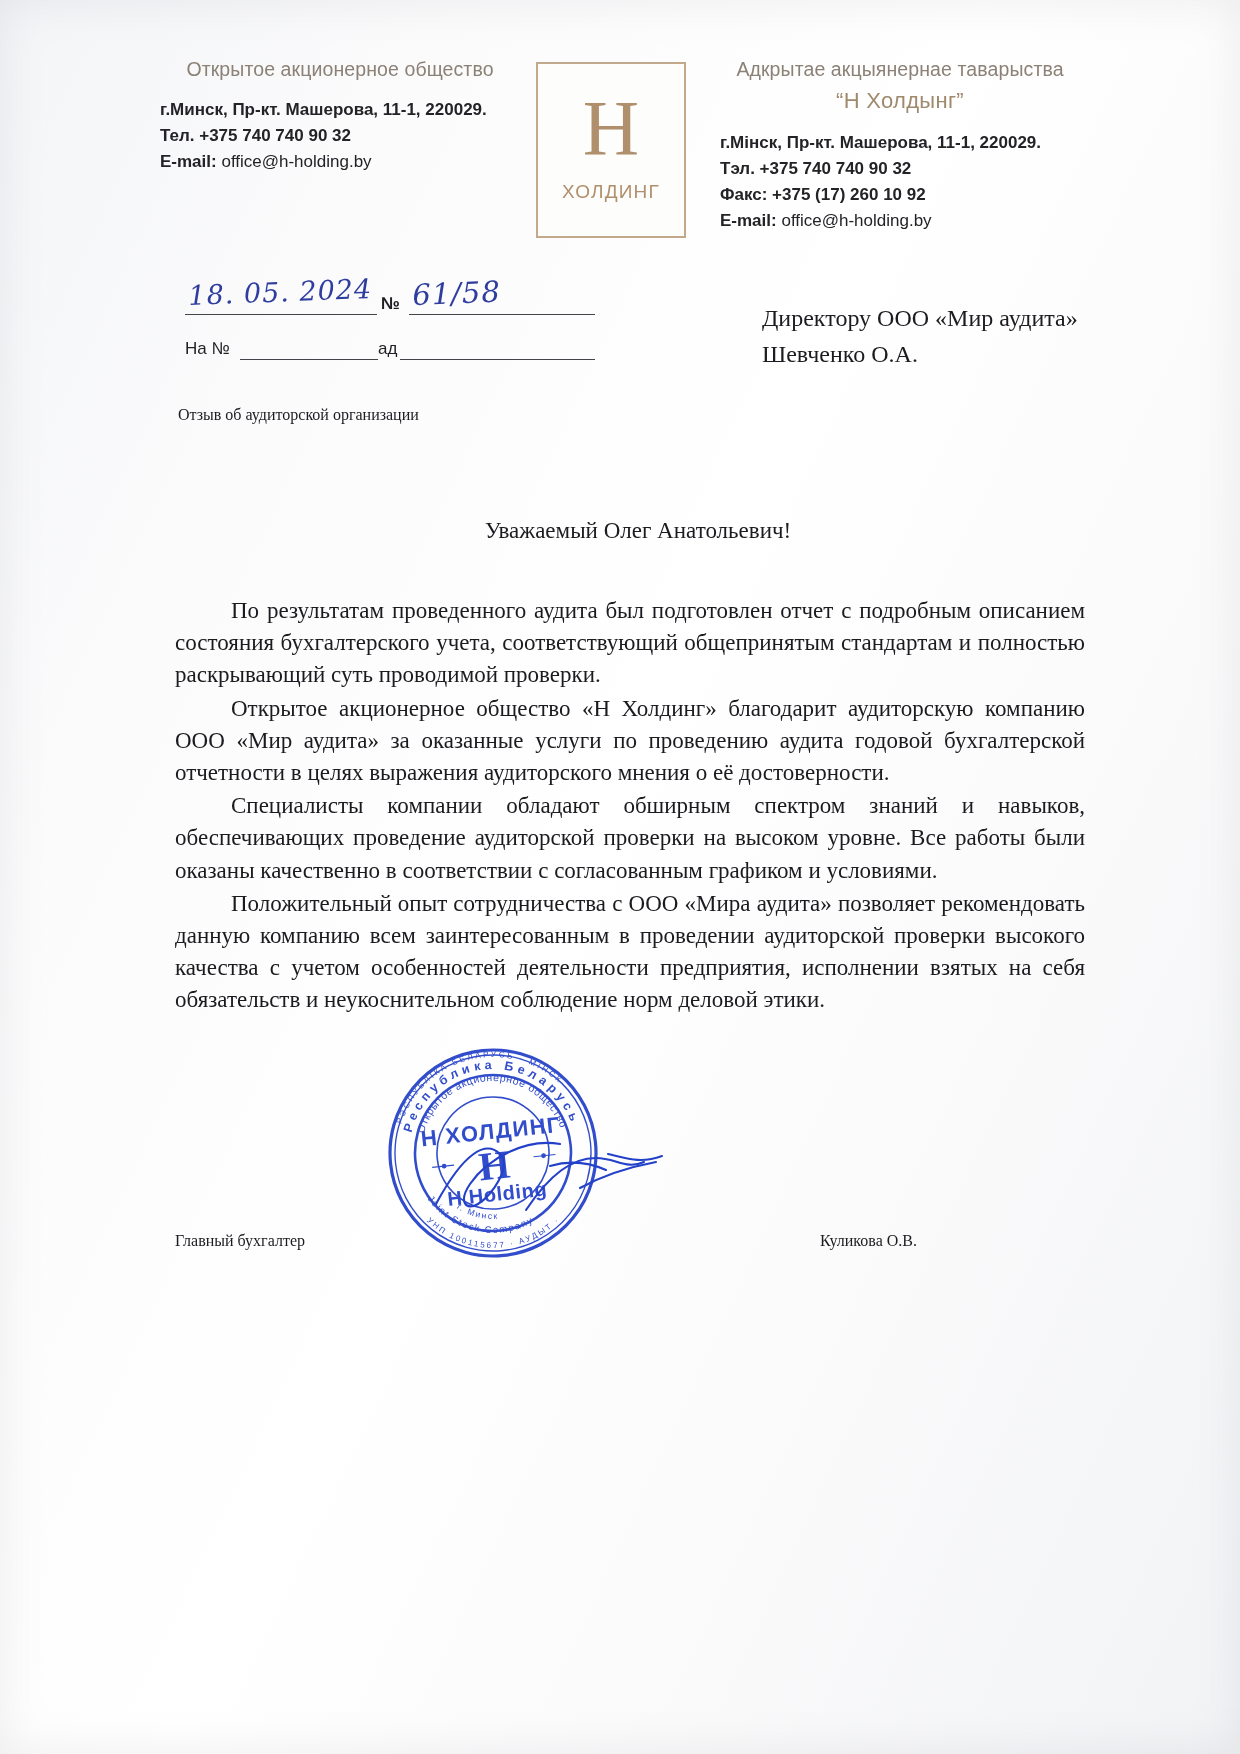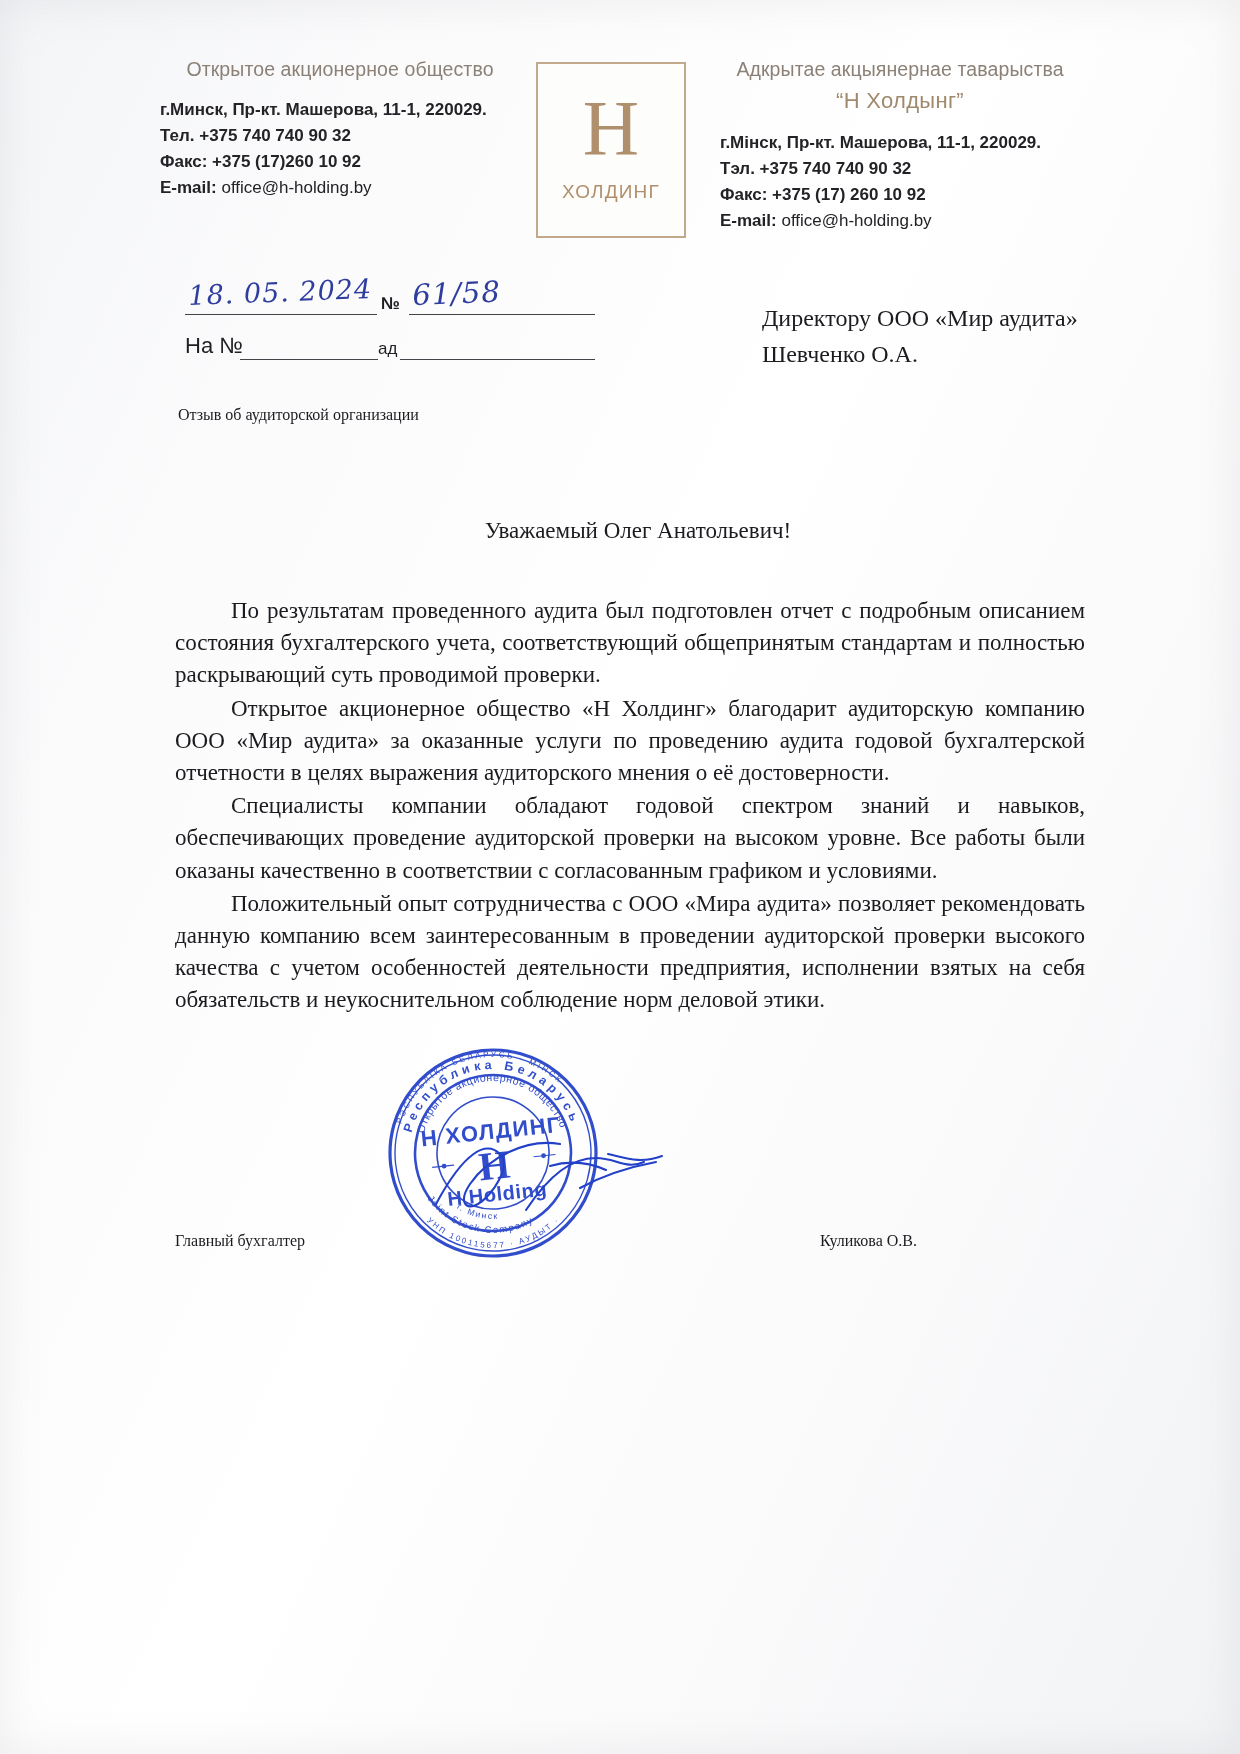--- a/index.html
+++ b/index.html
@@ -146,21 +146,21 @@
     font-weight: 700;
     color: #1f1f24;
   }
   .ref-no-value { position: absolute; left: 228px; bottom: 6px; font-size: 29px; }
   .ref-rule-1 { left: 0; width: 192px; }
   .ref-rule-2 { left: 224px; width: 186px; }
 
   .ref-row2 { position: relative; height: 38px; margin-top: 6px; }
   .na-label {
     position: absolute; left: 0; bottom: 3px;
-    font-size: 22px; font-weight: 400; color: #1f1f24;
+    font-size: 17px; font-weight: 400; color: #1f1f24;
   }
   .ad-label {
     position: absolute; left: 193px; bottom: 3px;
     font-size: 17px; color: #1f1f24;
   }
   .ref-rule-3 { left: 55px; width: 138px; bottom: 2px; }
   .ref-rule-4 { left: 215px; width: 195px; bottom: 2px; }
 
   
   .addressee {
@@ -256,21 +256,20 @@
 
   <div class="content">
 
     <div class="letterhead">
 
       <div class="lh-col left">
         <div class="lh-org">Открытое акционерное общество</div>
         <div class="lh-contacts">
           <div>г.Минск, Пр-кт. Машерова, 11-1, 220029.</div>
           <div>Тел. +375 740 740 90 32</div>
-          <div>Факс: +375 (17)260 10 92</div>
           <div>
             <span>E-mail:</span>
             <span class="thin">office@h-holding.by</span>
           </div>
         </div>
       </div>
 
       <div class="lh-col right">
         <div class="lh-org">Адкрытае акцыянернае таварыства</div>
         <div class="lh-name">“Н Холдынг”</div>
@@ -315,21 +314,21 @@
 
     <div class="subject">Отзыв об аудиторской организации</div>
 
     <div class="greeting">
       <span class="inner">Уважаемый Олег Анатольевич!</span>
     </div>
 
     <div class="body-text">
       <p>По результатам проведенного аудита был подготовлен отчет с подробным описанием состояния бухгалтерского учета, соответствующий общепринятым стандартам и полностью раскрывающий суть проводимой проверки.</p>
       <p>Открытое акционерное общество «Н Холдинг» благодарит аудиторскую компанию ООО «Мир аудита» за оказанные услуги по проведению аудита годовой бухгалтерской отчетности в целях выражения аудиторского мнения о её достоверности.</p>
-      <p>Специалисты компании обладают годовой спектром знаний и навыков, обеспечивающих проведение аудиторской проверки на высоком уровне. Все работы были оказаны качественно в соответствии с согласованным графиком и условиями.</p>
+      <p>Специалисты компании обладают обширным спектром знаний и навыков, обеспечивающих проведение аудиторской проверки на высоком уровне. Все работы были оказаны качественно в соответствии с согласованным графиком и условиями.</p>
       <p>Положительный опыт сотрудничества с ООО «Мира аудита» позволяет рекомендовать данную компанию всем заинтересованным в проведении аудиторской проверки высокого качества с учетом особенностей деятельности предприятия, исполнении взятых на себя обязательств и неукоснительном соблюдение норм деловой этики.</p>
     </div>
 
     <div class="stamp">
       <svg width="220" height="220" viewBox="0 0 220 220" xmlns="http://www.w3.org/2000/svg">
         <defs>
           <path id="arcOuterTop" d="M 110,110 m -96,0 a 96,96 0 0 1 192,0" fill="none"></path>
           <path id="arcOuterTop2" d="M 110,110 m -84,0 a 84,84 0 0 1 168,0" fill="none"></path>
           <path id="arcInnerTop" d="M 110,110 m -72,0 a 72,72 0 0 1 144,0" fill="none"></path>
           <path id="arcBottom" d="M 110,110 m -80,0 a 80,80 0 0 0 160,0" fill="none"></path>

